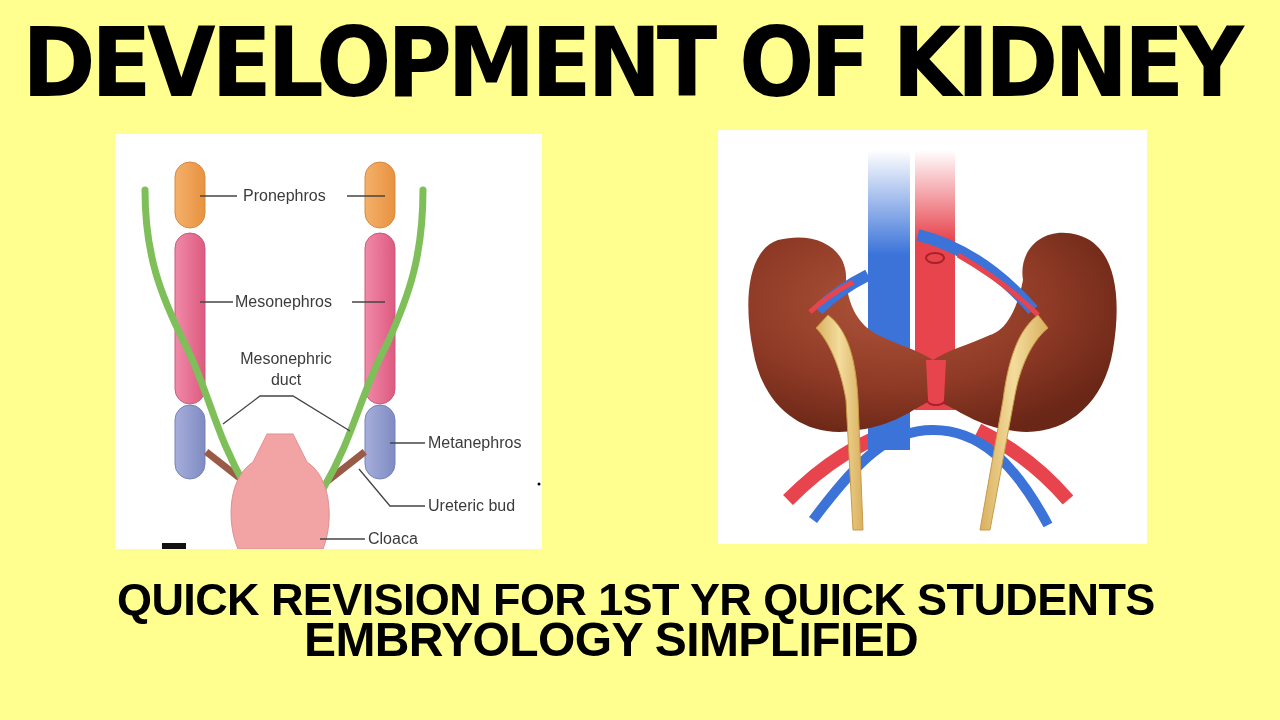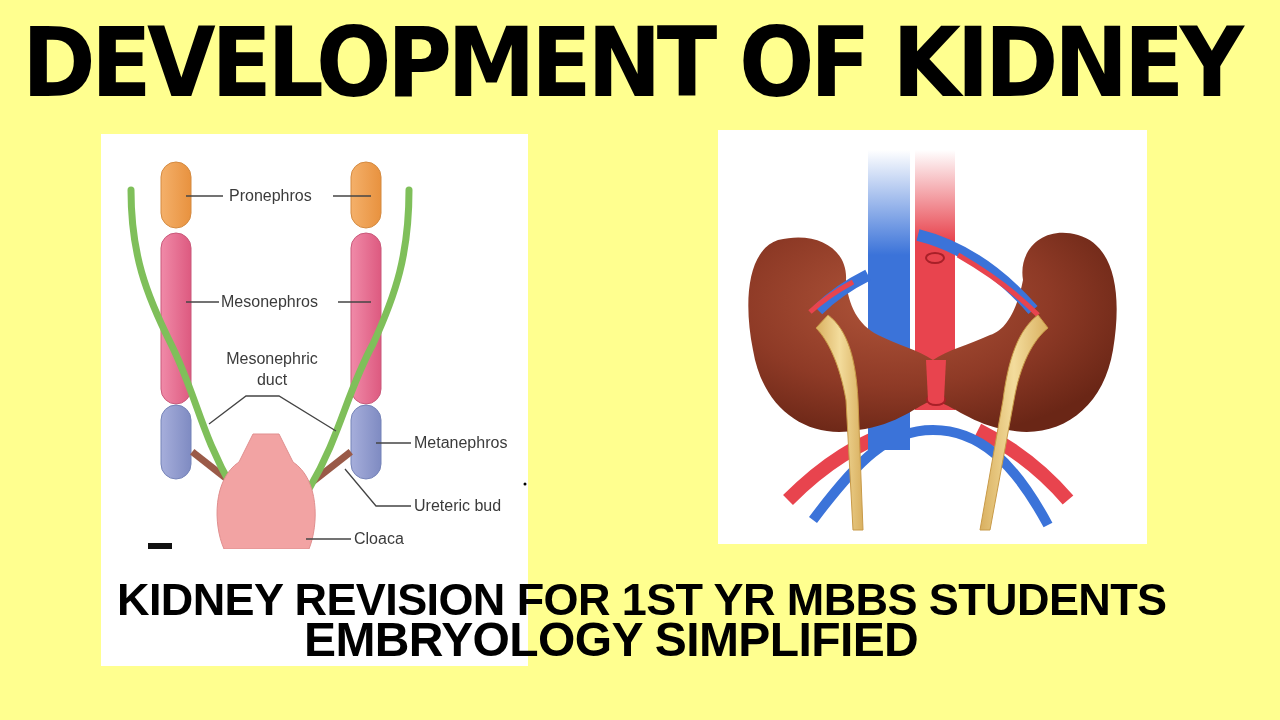--- a/index.html
+++ b/index.html
@@ -12,21 +12,21 @@
     .title {
       position: absolute; left: 22px; top: 8px; width: 1220px;
       font-family: "DejaVu Sans", sans-serif;
       font-weight: bold; font-size: 96px; line-height: 110px;
       color: #000; letter-spacing: -5px; white-space: nowrap;
       transform: scaleX(0.925); transform-origin: left top;
     }
     .panel {
       position: absolute; background: #fff;
     }
-    .panel-left { left: 101px; top: 134px; width: 427px; height: 532px; }
+    .panel-left { left: 115px; top: 134px; width: 427px; height: 415px; }
     .panel-right { left: 718px; top: 130px; width: 429px; height: 414px; }
     .panel svg { position: absolute; left: 0; top: 0; }
     .sub {
       position: absolute; font-family: "Liberation Sans", sans-serif;
       font-weight: bold; color: #000; white-space: nowrap;
     }
     .sub1 { left: 117px; top: 574px; font-size: 45px; line-height: 52px; letter-spacing: -0.6px; }
     .sub2 { left: 304px; top: 612px; font-size: 48px; line-height: 56px; letter-spacing: -0.6px; }
     .lbl { font-family: "Liberation Sans", sans-serif; font-size: 16px; fill: #3b3b3b; }
   </style>
@@ -130,14 +130,14 @@
 
     <ellipse cx="217" cy="128" rx="9" ry="5" fill="#e8444e" stroke="#a82028" stroke-width="2"></ellipse>
     <ellipse cx="218" cy="270" rx="9" ry="5" fill="#e8444e" stroke="#a82028" stroke-width="2"></ellipse>
     <path d="M 208 230 L 210 270 L 226 270 L 228 230 Z" fill="#e8444e"></path>
 
     <path d="M 110 185 C 130 200, 138 230, 140 270 L 145 400 L 135 400 L 128 270 C 122 235, 110 210, 98 198 Z" fill="url(#ure)" stroke="#c89a48" stroke-width="1"></path>
     <path d="M 320 185 C 300 200, 290 230, 285 270 L 262 400 L 272 400 L 296 270 C 302 235, 315 210, 330 198 Z" fill="url(#ure)" stroke="#c89a48" stroke-width="1"></path>
   </svg>
 </div>
 
-<div class="sub sub1">KIDNEY REVISION FOR 1ST YR MBBS STUDENTS</div>
+<div class="sub sub1">QUICK REVISION FOR 1ST YR QUICK STUDENTS</div>
 <div class="sub sub2">EMBRYOLOGY SIMPLIFIED</div>
 
 </body></html>

